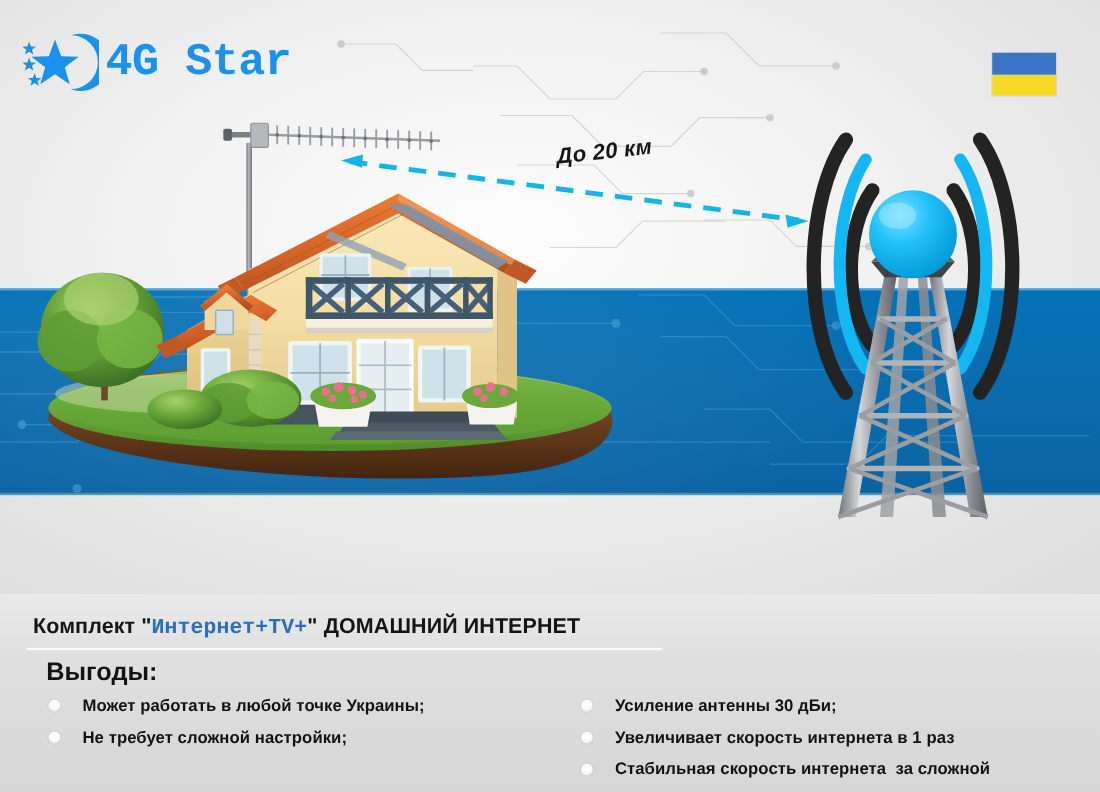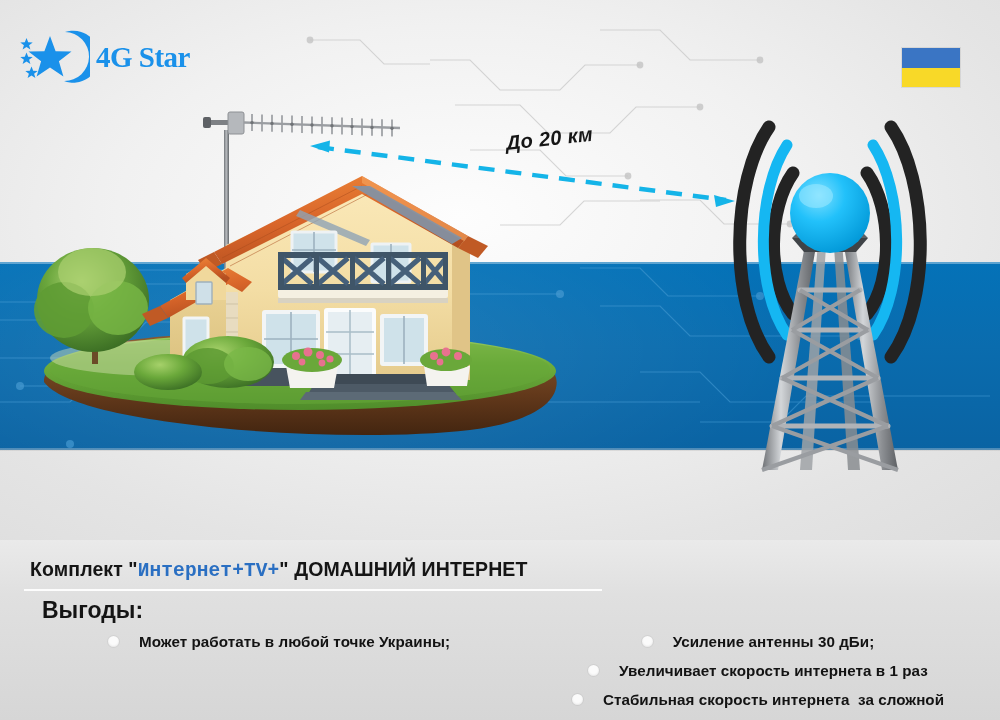--- a/index.html
+++ b/index.html
@@ -58,26 +58,26 @@
     left: 18px;
     top: 26px;
     width: 250px;
     height: 62px;
     display: flex;
     align-items: center;
     gap: 6px;
   }
   .logo-mark { width: 72px; height: 58px; flex: 0 0 auto; }
   .logo-text {
-    font-size: 29px;
+    font-size: 41px;
     font-weight: bold;
     letter-spacing: -0.5px;
     color: #1a91ea;
     white-space: nowrap;
-    font-family: Liberation Serif, serif;
+    font-family: Liberation Mono, monospace;
   }
 
   .flag {
     position: absolute;
     right: 40px;
     top: 48px;
     width: 58px;
     height: 39px;
     box-shadow: 0 0 0 1px rgba(0,0,0,0.07);
   }
@@ -146,21 +146,20 @@
     gap: 4px;
   }
   .bullet-col.left  { left: 44px;  width: 470px; }
   .bullet-col.right { left: 528px; width: 460px; }
 
   .bullet-row {
     display: flex;
     align-items: center;
     gap: 20px;
     height: 25px;
-    justify-content: center;
   }
   .bullet-dot {
     width: 11px; height: 11px; border-radius: 50%;
     background: #fbfbfb;
     box-shadow: 0 0 0 1px rgba(0,0,0,0.05), inset 0 -1px 2px rgba(0,0,0,0.08);
     flex: 0 0 auto;
   }
   .bullet-text {
     font-size: 15.2px;
     font-weight: bold;
@@ -519,20 +518,24 @@
 
     <div class="title-rule"></div>
 
     <div class="benefits-heading">Выгоды:</div>
 
     <div class="bullet-col left">
       <div class="bullet-row">
         <span class="bullet-dot"></span>
         <span class="bullet-text">Может работать в любой точке Украины;</span>
       </div>
+      <div class="bullet-row">
+        <span class="bullet-dot"></span>
+        <span class="bullet-text">Не требует сложной настройки;</span>
+      </div>
     </div>
 
     <div class="bullet-col right">
       <div class="bullet-row">
         <span class="bullet-dot"></span>
         <span class="bullet-text">Усиление антенны 30 дБи;</span>
       </div>
       <div class="bullet-row">
         <span class="bullet-dot"></span>
         <span class="bullet-text">Увеличивает скорость интернета в 1 раз</span>

